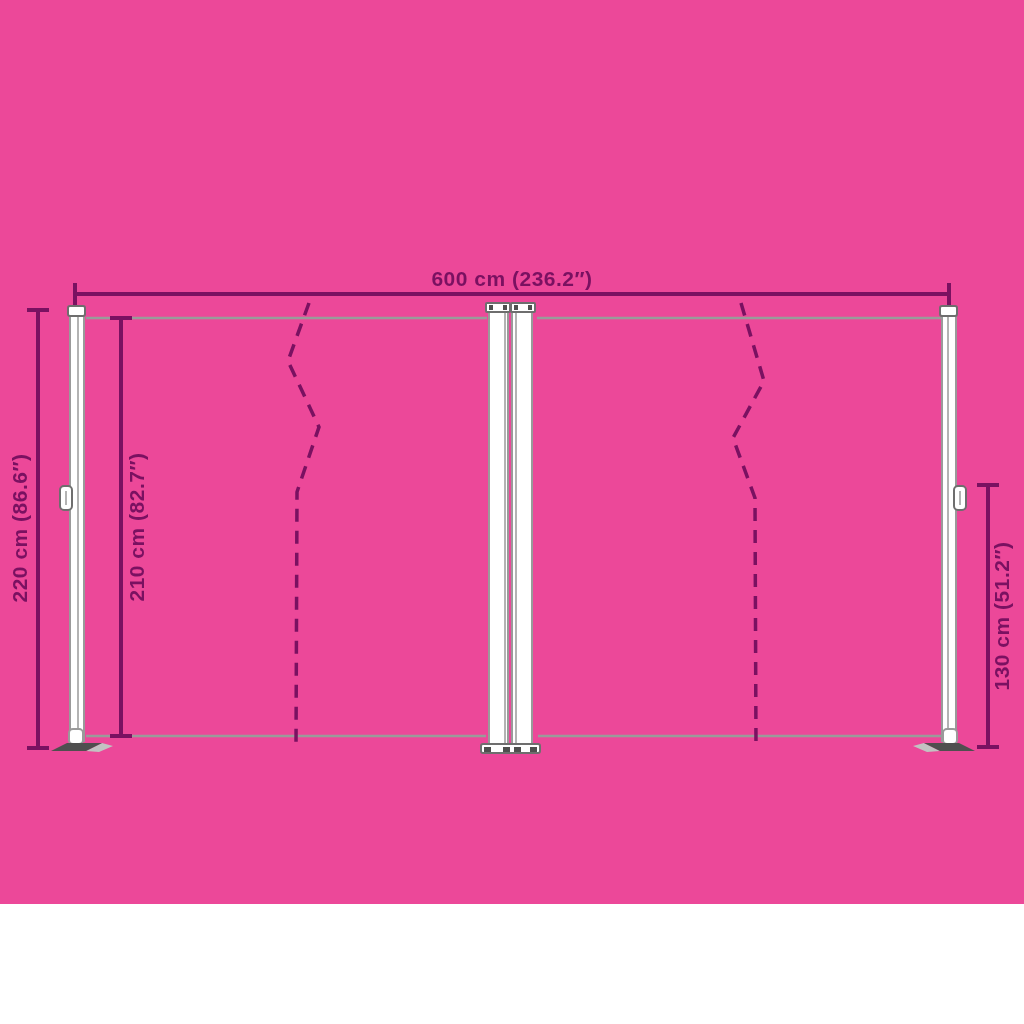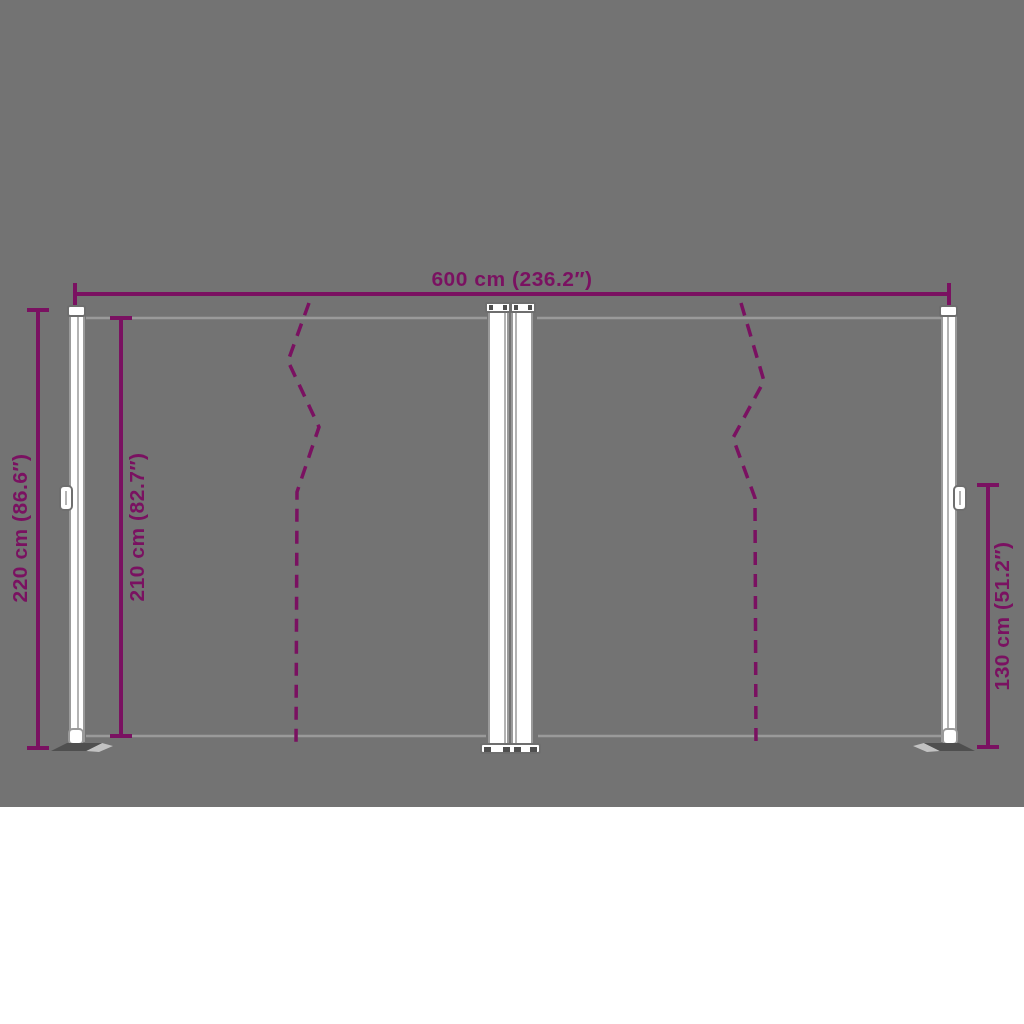--- a/index.html
+++ b/index.html
@@ -8,22 +8,22 @@
     padding: 0;
     background: #ffffff;
     width: 1024px;
     height: 1024px;
     overflow: hidden;
     font-family: "Liberation Sans", sans-serif;
   }
   .stage {
     position: relative;
     width: 1024px;
-    height: 807px;
-    background: #737373;
+    height: 904px;
+    background: #ec4899;
   }
   svg { display: block; }
   .dim-label {
     font-family: "Liberation Sans", sans-serif;
     font-weight: bold;
     font-size: 21px;
     letter-spacing: 0.5px;
   }
 </style>
 </head>

